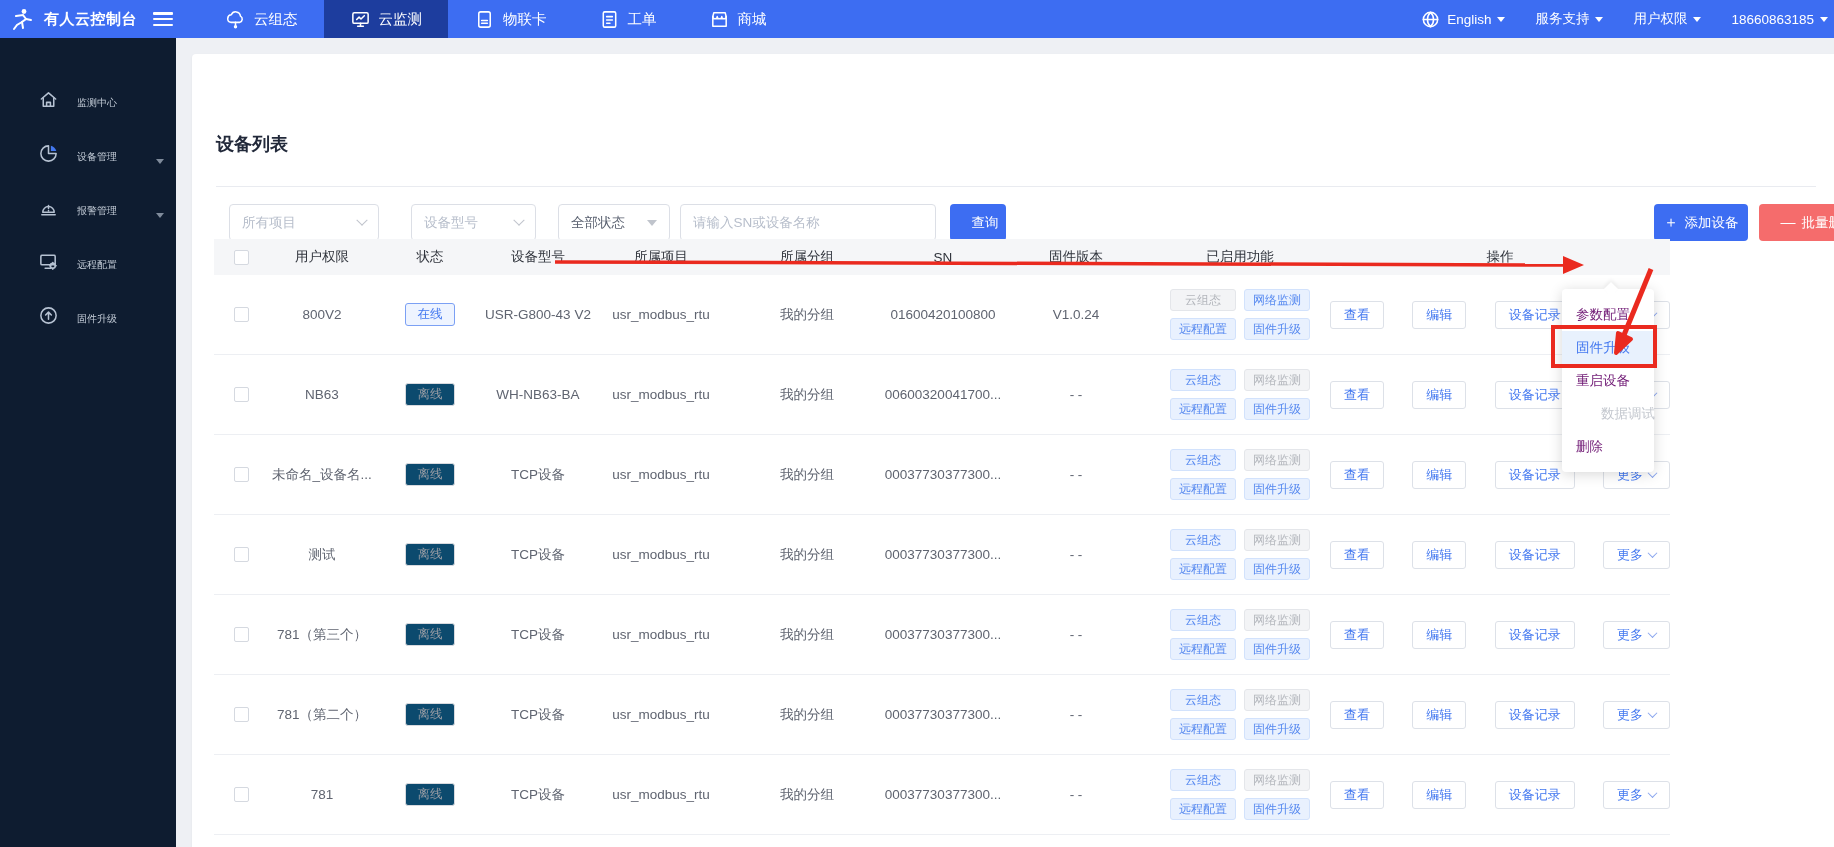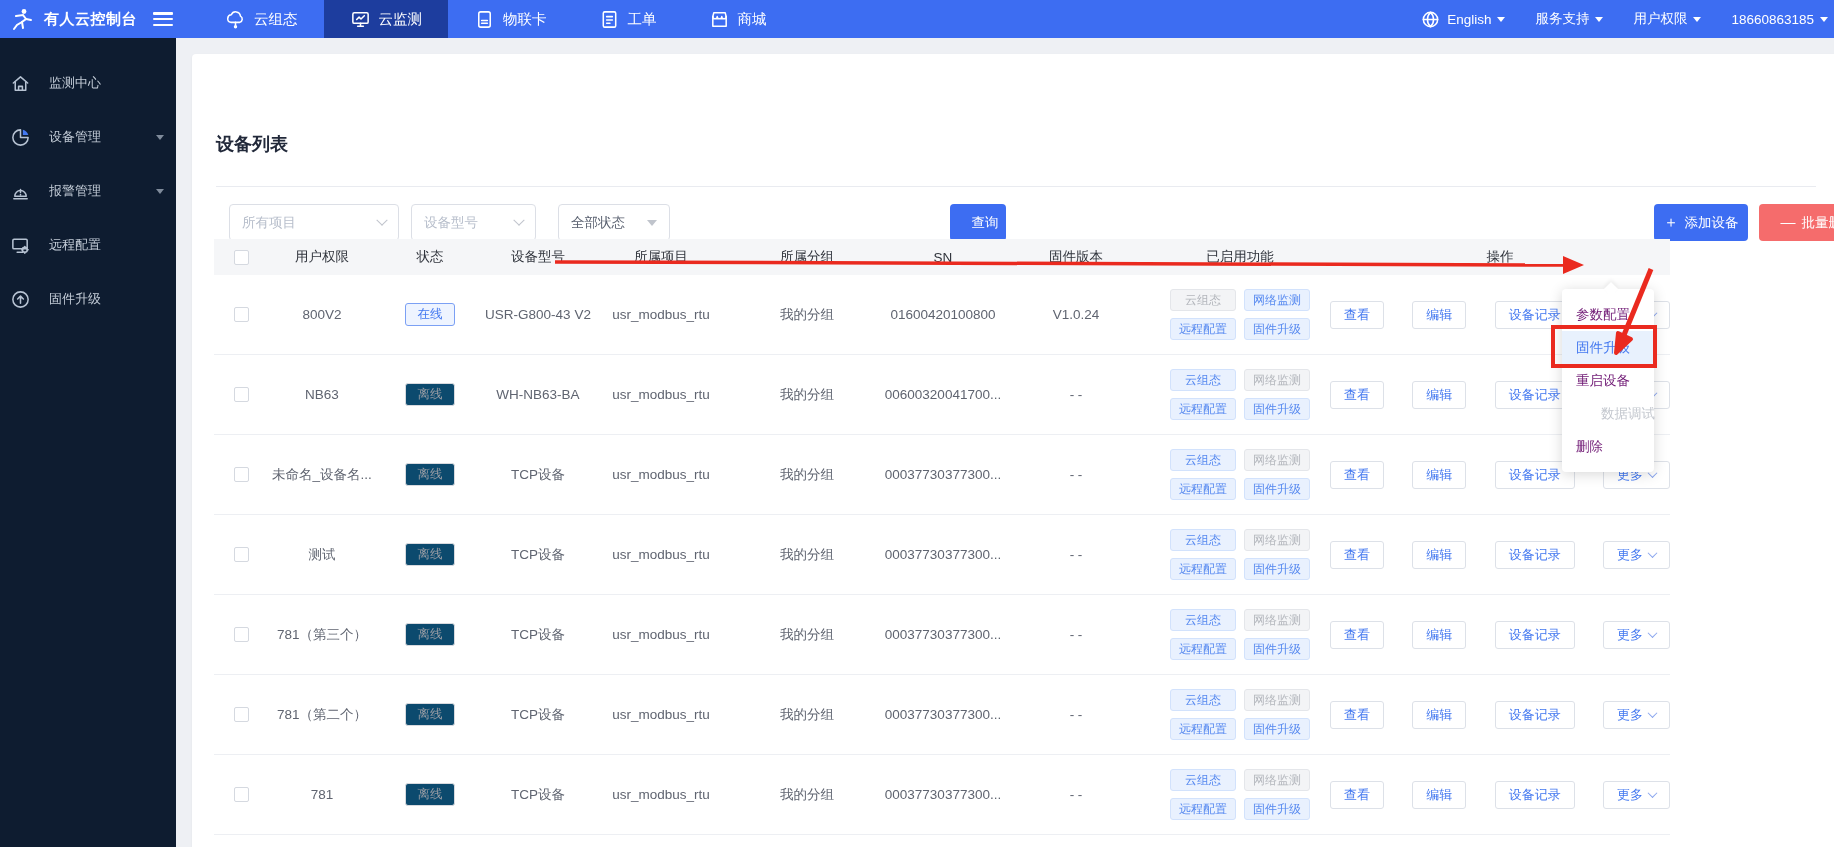--- a/index.html
+++ b/index.html
@@ -14,21 +14,21 @@
   .nav-tabs { display:flex; align-items:stretch; margin-left:12px; }
   .nav-tab { display:flex; align-items:center; gap:8px; padding:0 26px; font-size:14.5px; cursor:pointer; }
   .nav-tab.active { background:#1d3d9e; font-weight:400; }
   .topbar-right { margin-left:auto; display:flex; align-items:center; gap:30px; padding-right:6px; font-size:13.5px; white-space:nowrap; }
   .tb-item { display:flex; align-items:center; gap:6px; cursor:pointer; }
   .caret-down { width:0; height:0; border-left:4.5px solid transparent; border-right:4.5px solid transparent; border-top:5.5px solid #fff; display:inline-block; }
   .icon-svg { display:inline-flex; }
 
   
   .sidebar { position:absolute; left:0; top:38px; width:176px; height:809px; background:#0e1c30; padding-top:18px; z-index:20; }
-  .side-item { height:54px; display:flex; align-items:center; padding:0 14px 0 10px; color:#c2cbd6; font-size:13px; cursor:pointer; position:relative; }
+  .side-item { height:54px; display:flex; align-items:flex-end; padding:0 14px 0 38px; color:#c2cbd6; font-size:10px; cursor:pointer; position:relative; }
   .side-item .lbl { margin-left:18px; }
   .side-caret { position:absolute; right:12px; width:0; height:0; border-left:4.5px solid transparent; border-right:4.5px solid transparent; border-top:5px solid #7f8b9b; border-top-color:#7f8b9b; }
 
   
   .main-card { position:absolute; left:192px; top:54px; width:1642px; height:900px; background:#fff; border-radius:4px 0 0 0; box-shadow:0 1px 3px rgba(0,0,0,.05); }
   .page-title { position:absolute; left:24px; top:78px; font-size:18px; font-weight:700; color:#22293a; }
   .title-divider { position:absolute; left:24px; top:132px; right:18px; height:1px; background:#e9ebf0; }
 
   
   .filters { position:absolute; left:0; top:150px; width:100%; height:38px; }
@@ -221,32 +221,33 @@
       </span>
       <span class="lbl">固件升级</span>
     </div>
   </div>
 
 <div class="main-card">
   <div class="page-title">设备列表</div>
   <div class="title-divider"></div>
 
   <div class="filters">
-    <div class="f-select" style="left:37px; width:170px;">
+    <div class="f-select" style="left:37px; width:150px;">
       <span>所有项目</span>
         <span class="chev"></span>
     </div>
     <div class="f-select" style="left:219px; width:125px;">
       <span>设备型号</span>
         <span class="chev"></span>
     </div>
     <div class="f-select dark" style="left:366px; width:112px;">
       <span>全部状态</span>
         <span class="solid-caret"></span>
     </div>
+    <input class="f-input" style="left: 488px; width: 256px;" placeholder="请输入SN或设备名称">
     <button class="btn-primary" style="left:758px; width:56px;padding-left:14px;">查询</button>
     <button class="btn-primary" style="left:1462px; width:94px;"><span class="btn-ico">＋</span><span>添加设备</span></button>
     <button class="btn-danger" style="left:1567px; width:118px;"><span class="btn-ico">—</span><span>批量删除</span></button>
   </div>
 
   <div class="tbl">
     <div class="thead">
       <div class="col c-check">
           <span class="checkbox"></span>
         </div>

